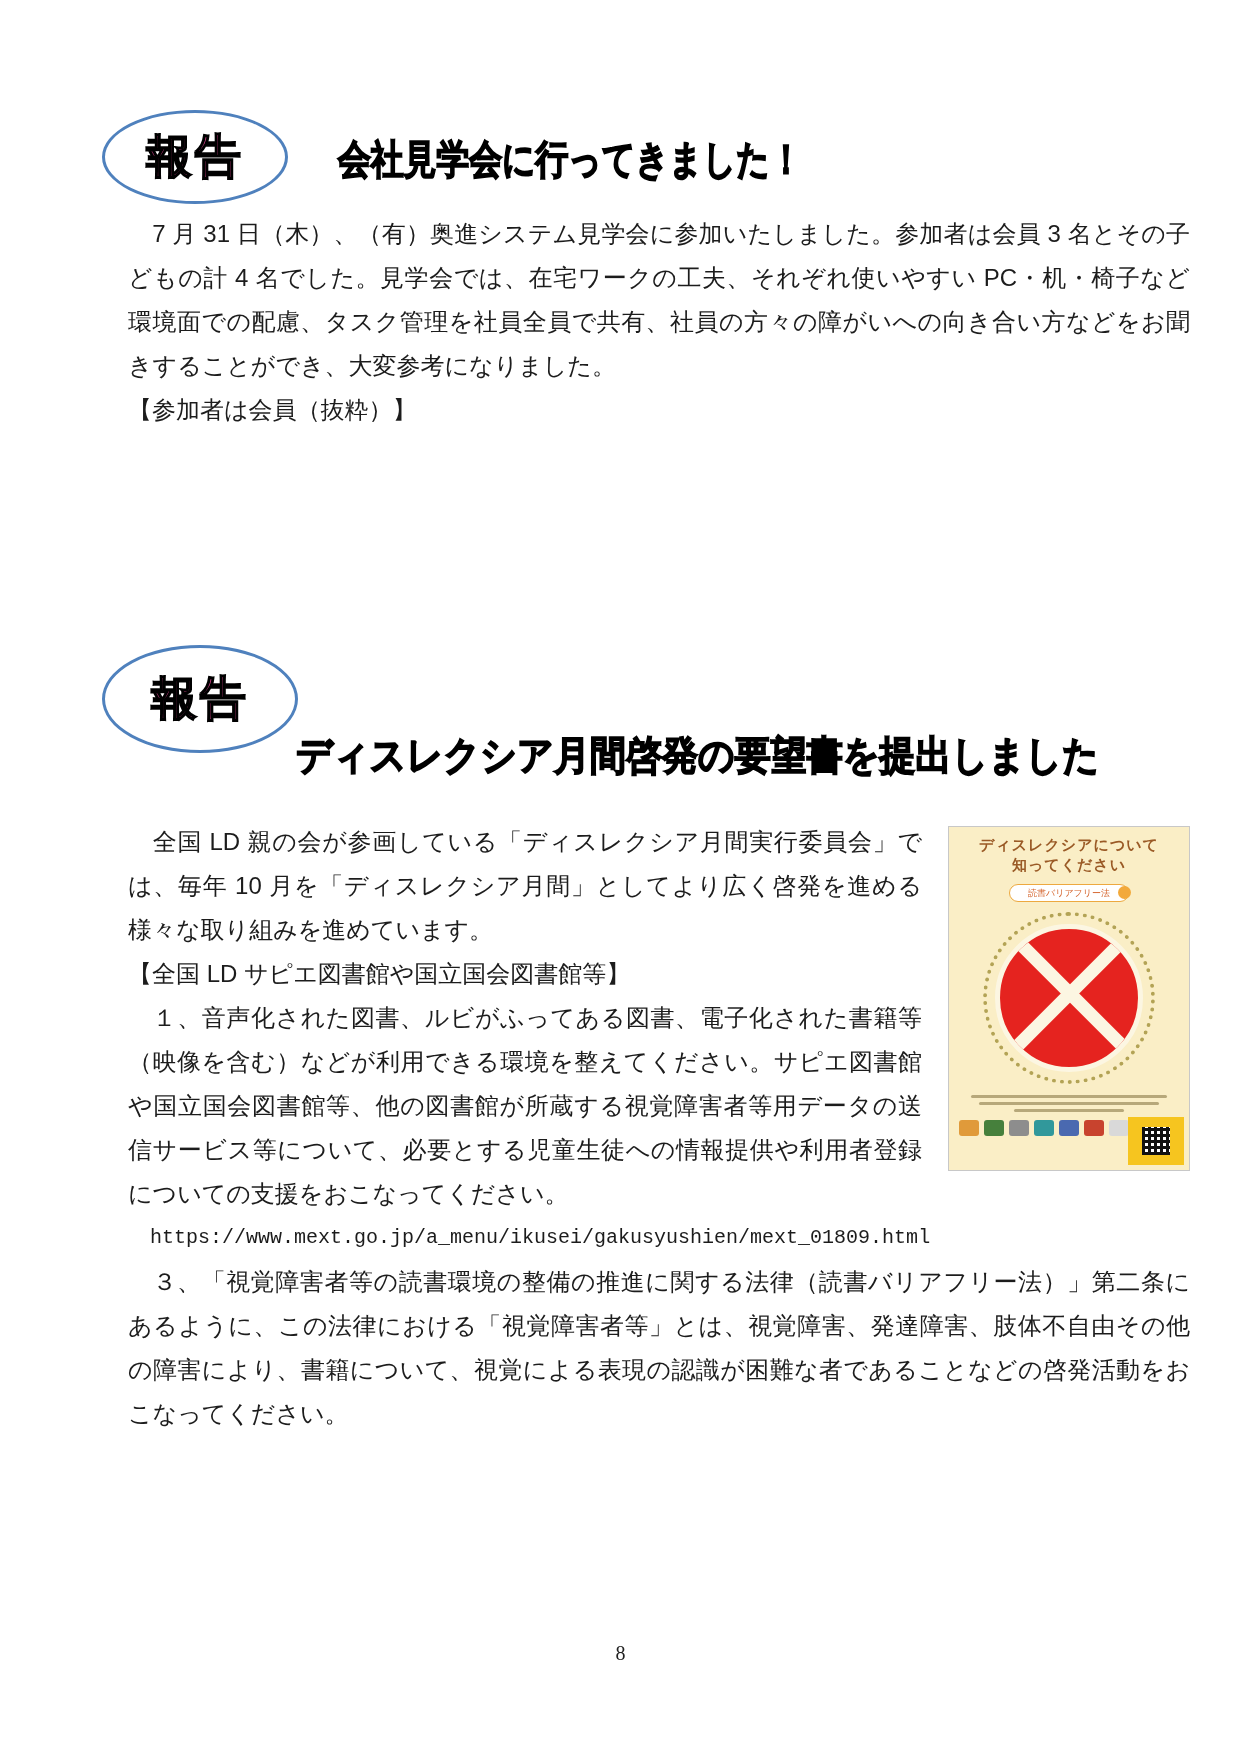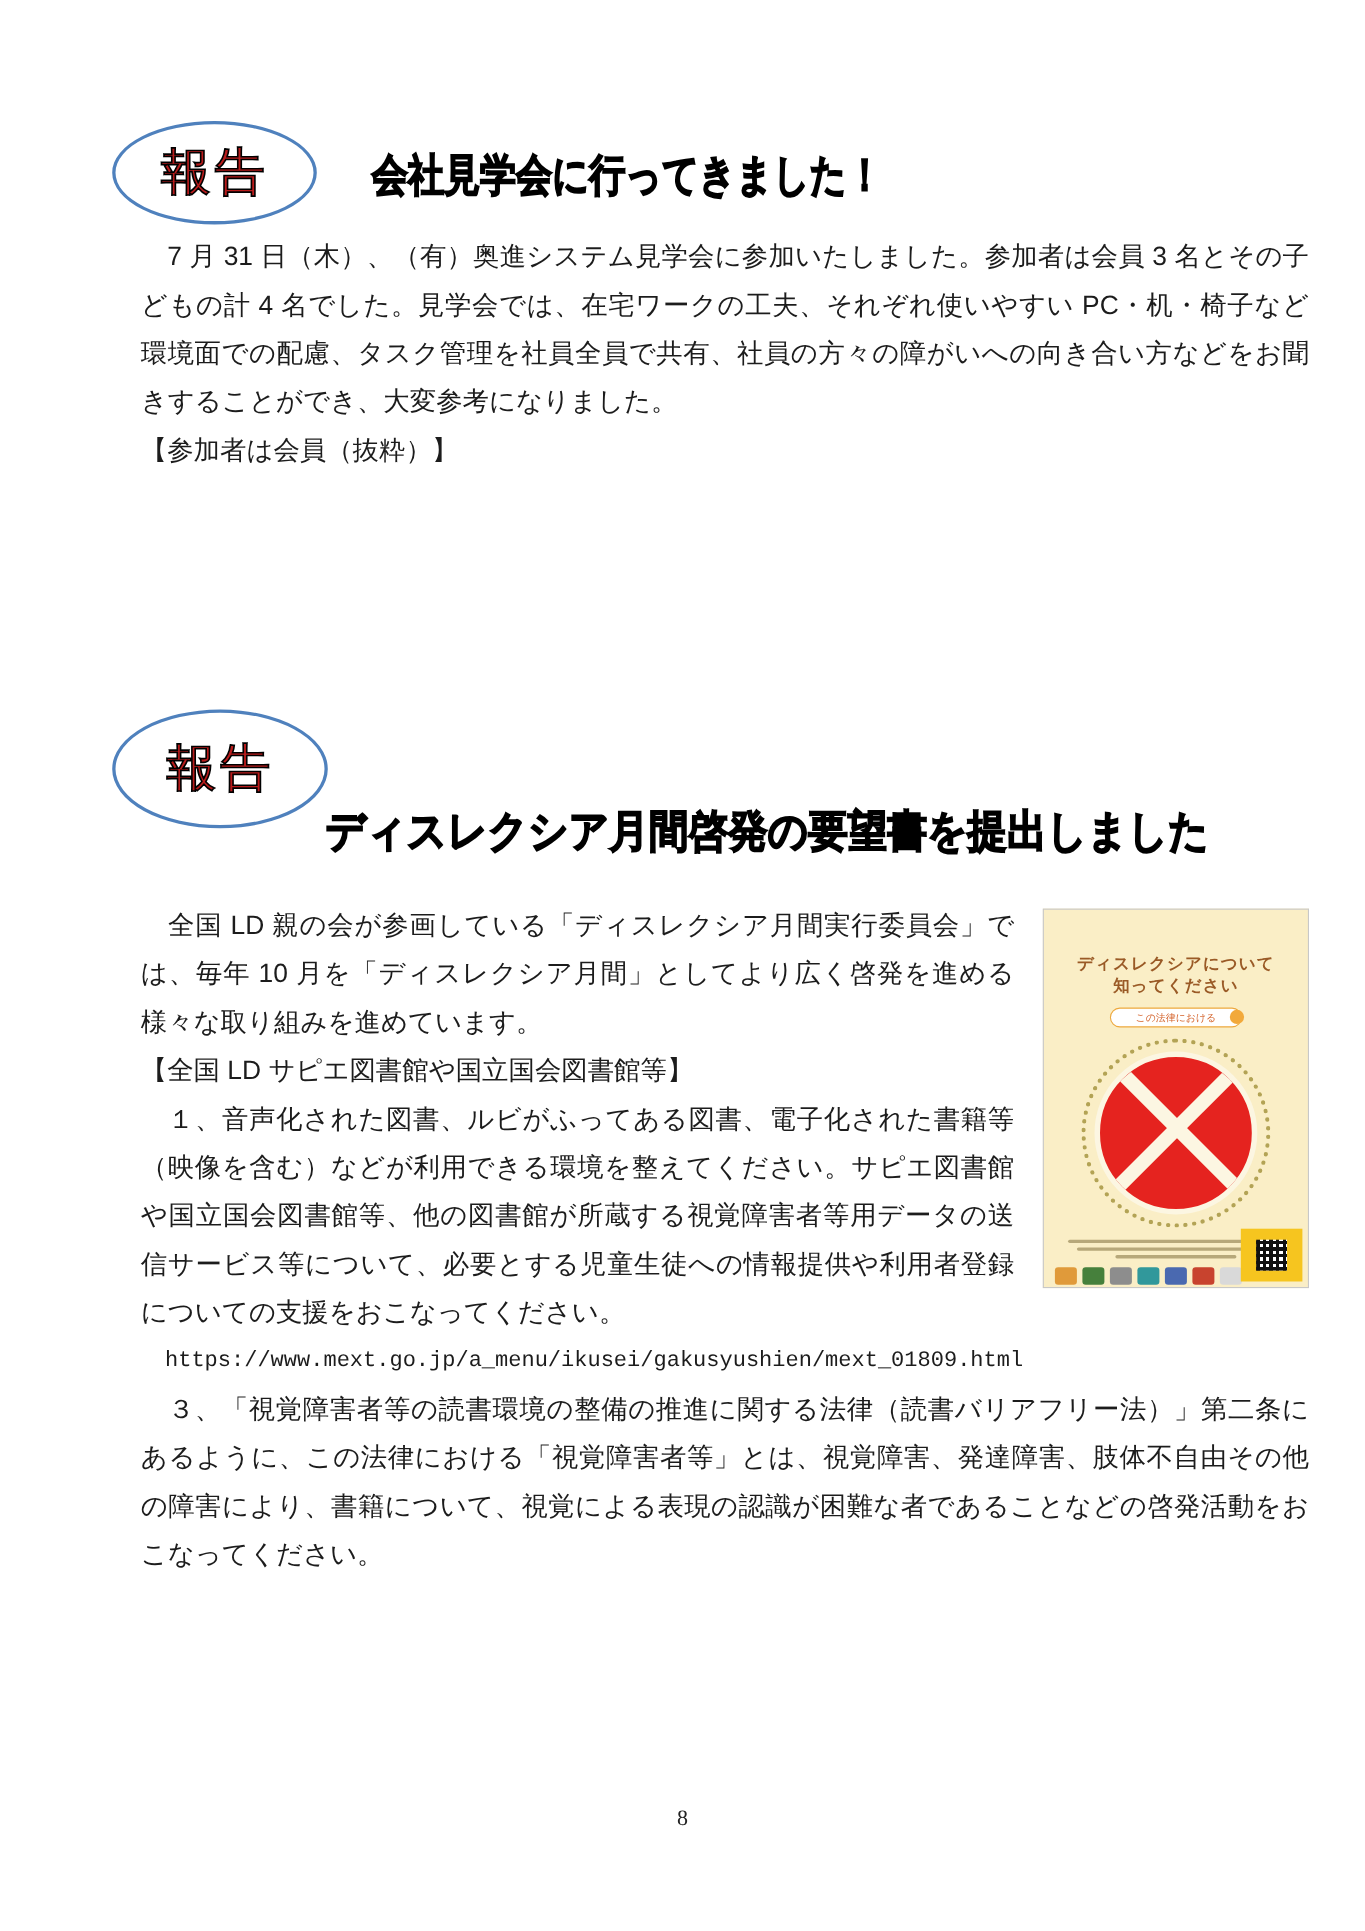--- a/index.html
+++ b/index.html
@@ -14,21 +14,21 @@
   }
 
   
   .badge {
     position:absolute; border:3px solid #4f81bd; border-radius:50%;
     background:#fff; display:flex; align-items:center; justify-content:center;
   }
   .badge1 { left:102px; top:110px; width:180px; height:88px; }
   .badge2 { left:102px; top:645px; width:190px; height:102px; }
   .badge .badge-label {
-    font-size:46px; font-weight:400; color:#b91c1c; letter-spacing:3px;
+    font-size:46px; font-weight:700; color:#ec4899; letter-spacing:3px;
     -webkit-text-stroke:1.5px #000;
   }
 
   
   .sec-title {
     position:absolute; margin:0; font-weight:900; color:#000;
     white-space:nowrap; -webkit-text-stroke:1.6px #000;
     transform-origin:left center;
   }
   .title1 { left:338px; top:132px; font-size:40px; transform:scaleX(0.82); }
@@ -45,21 +45,21 @@
   .url-line {
     font-family:"Liberation Mono","DejaVu Sans Mono",monospace;
     font-size:20px; padding-left:22px; letter-spacing:0;
   }
 
   
   .poster {
     float:right; width:242px; height:345px; margin:6px 0 26px 26px;
     background:#faeec6; border:1px solid #c8c8c8; box-sizing:border-box;
     position:relative; display:flex; flex-direction:column; align-items:center;
-    padding-top:40px;
+    padding-top:8px;
   }
   .poster-title {
     color:#9a5a26; font-weight:bold; font-size:15px; line-height:20px;
     text-align:center; letter-spacing:1px;
   }
   .poster-pill {
     margin-top:9px; width:118px; height:16px; background:#fff;
     border:1px solid #eda93f; border-radius:9px; position:relative;
     display:flex; align-items:center; justify-content:center;
   }
@@ -136,21 +136,21 @@
   <h1 class="sec-title title2">ディスレクシア月間啓発の要望書を提出しました</h1>
 
   <div class="body-block body2">
 
     <div class="poster">
       <div class="poster-title">
         <div>ディスレクシアについて</div>
         <div>知ってください</div>
       </div>
       <div class="poster-pill">
-        <span class="pill-text">この法律における</span>
+        <span class="pill-text">読書バリアフリー法</span>
         <span class="pill-dot"></span>
       </div>
       <div class="poster-ring">
         <div class="red-circle">
           <div class="xbar a"></div>
           <div class="xbar b"></div>
         </div>
       </div>
       <div class="poster-fineprint">
         <div class="fp fp1"></div>

